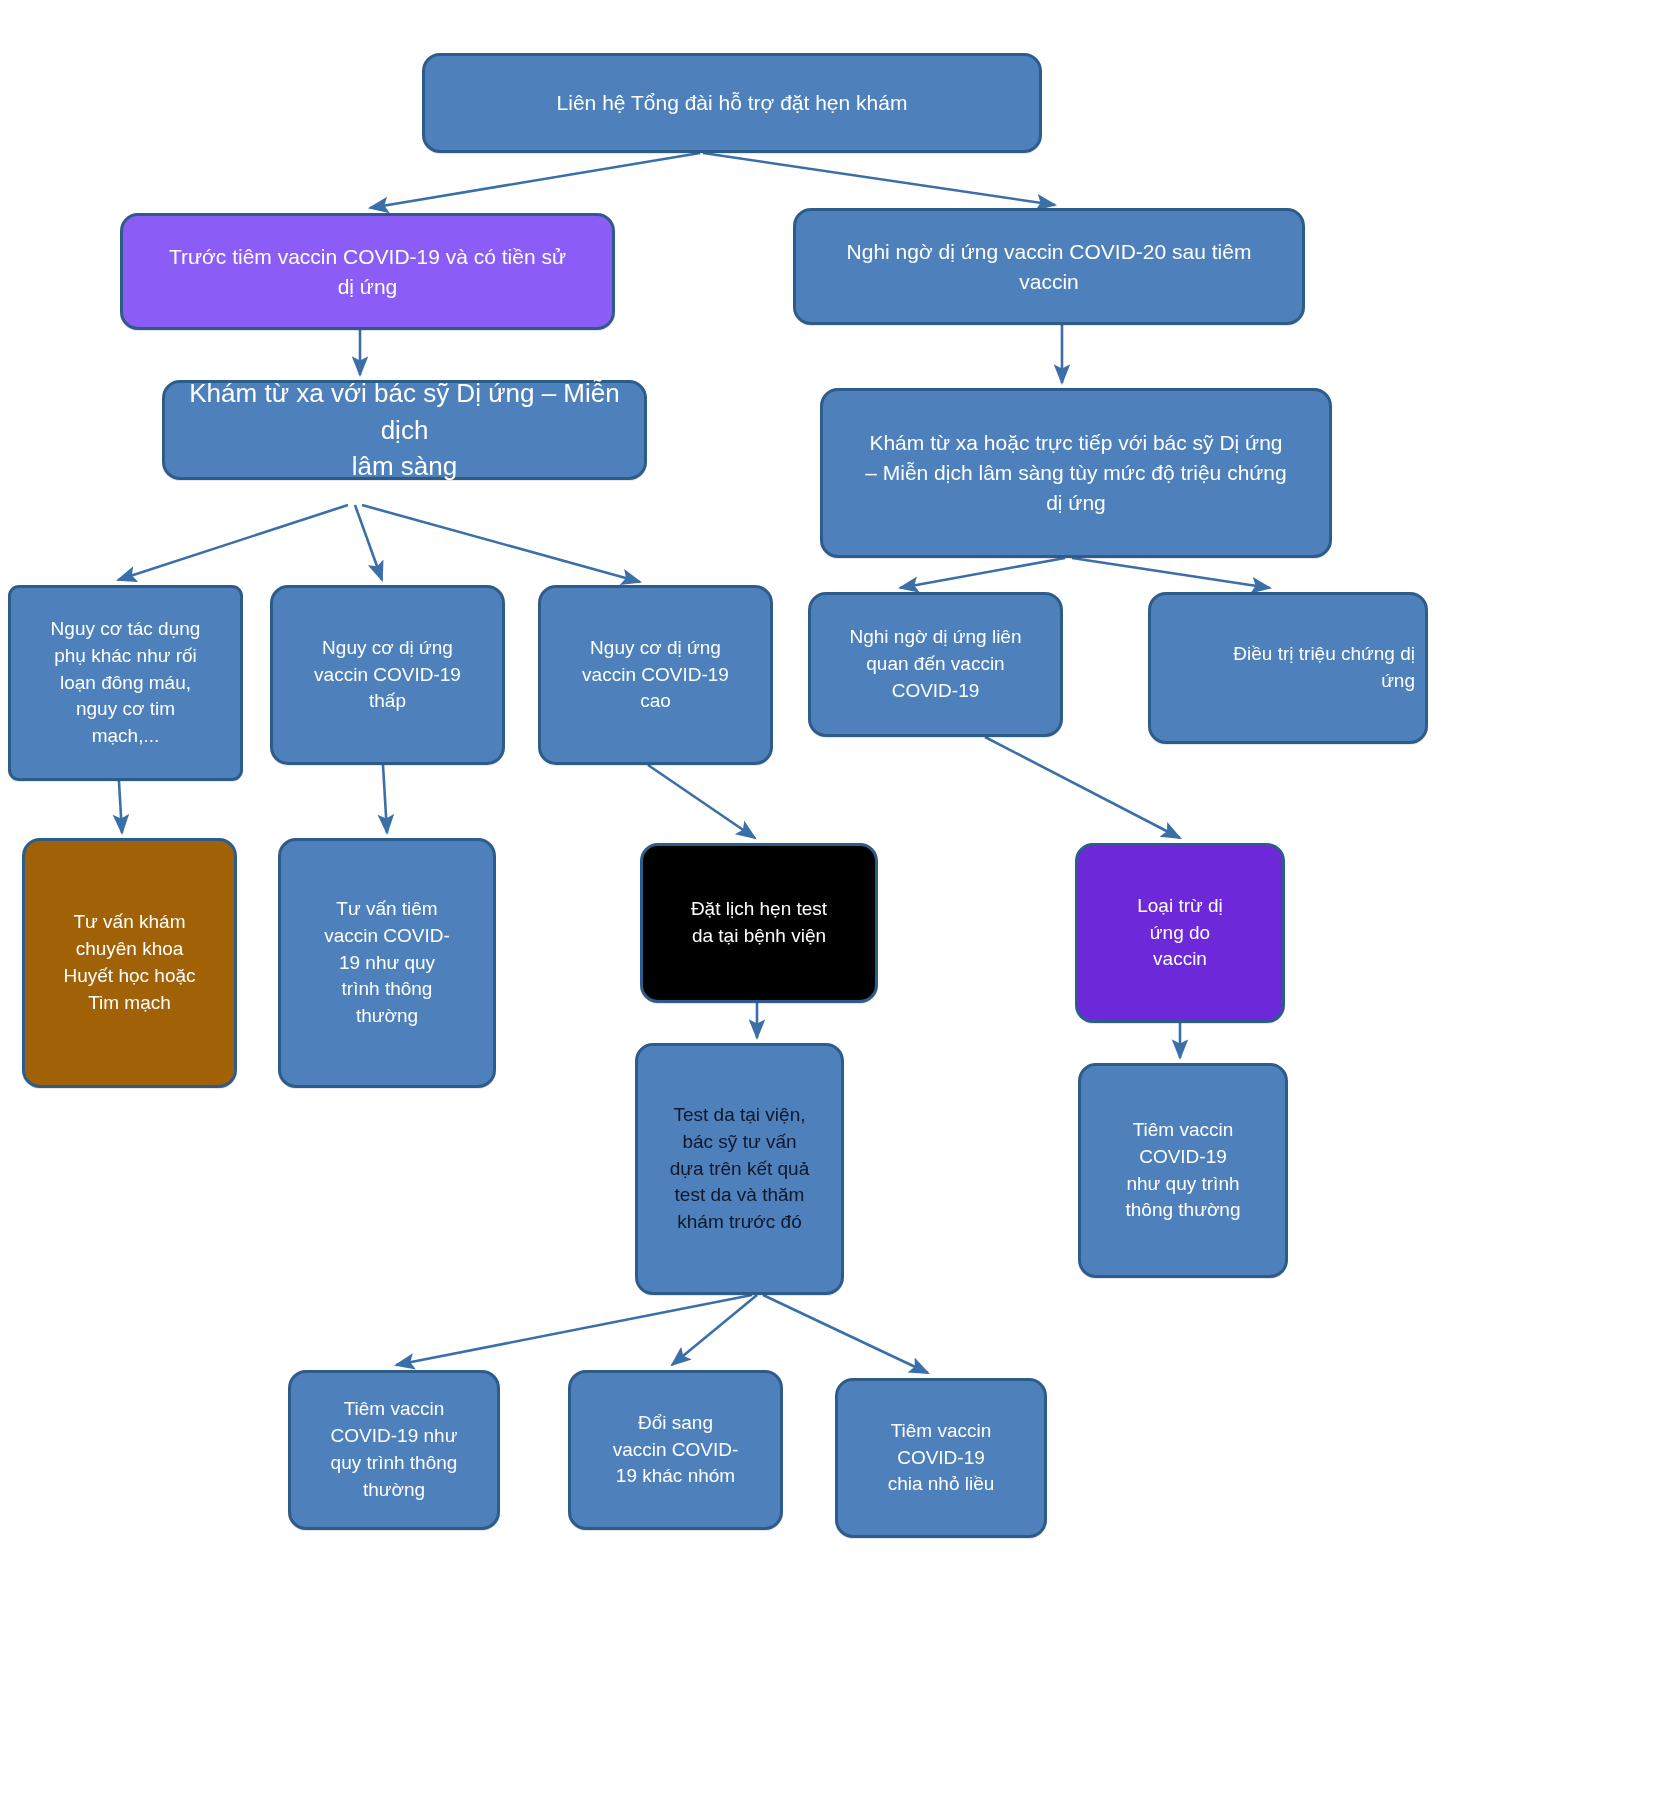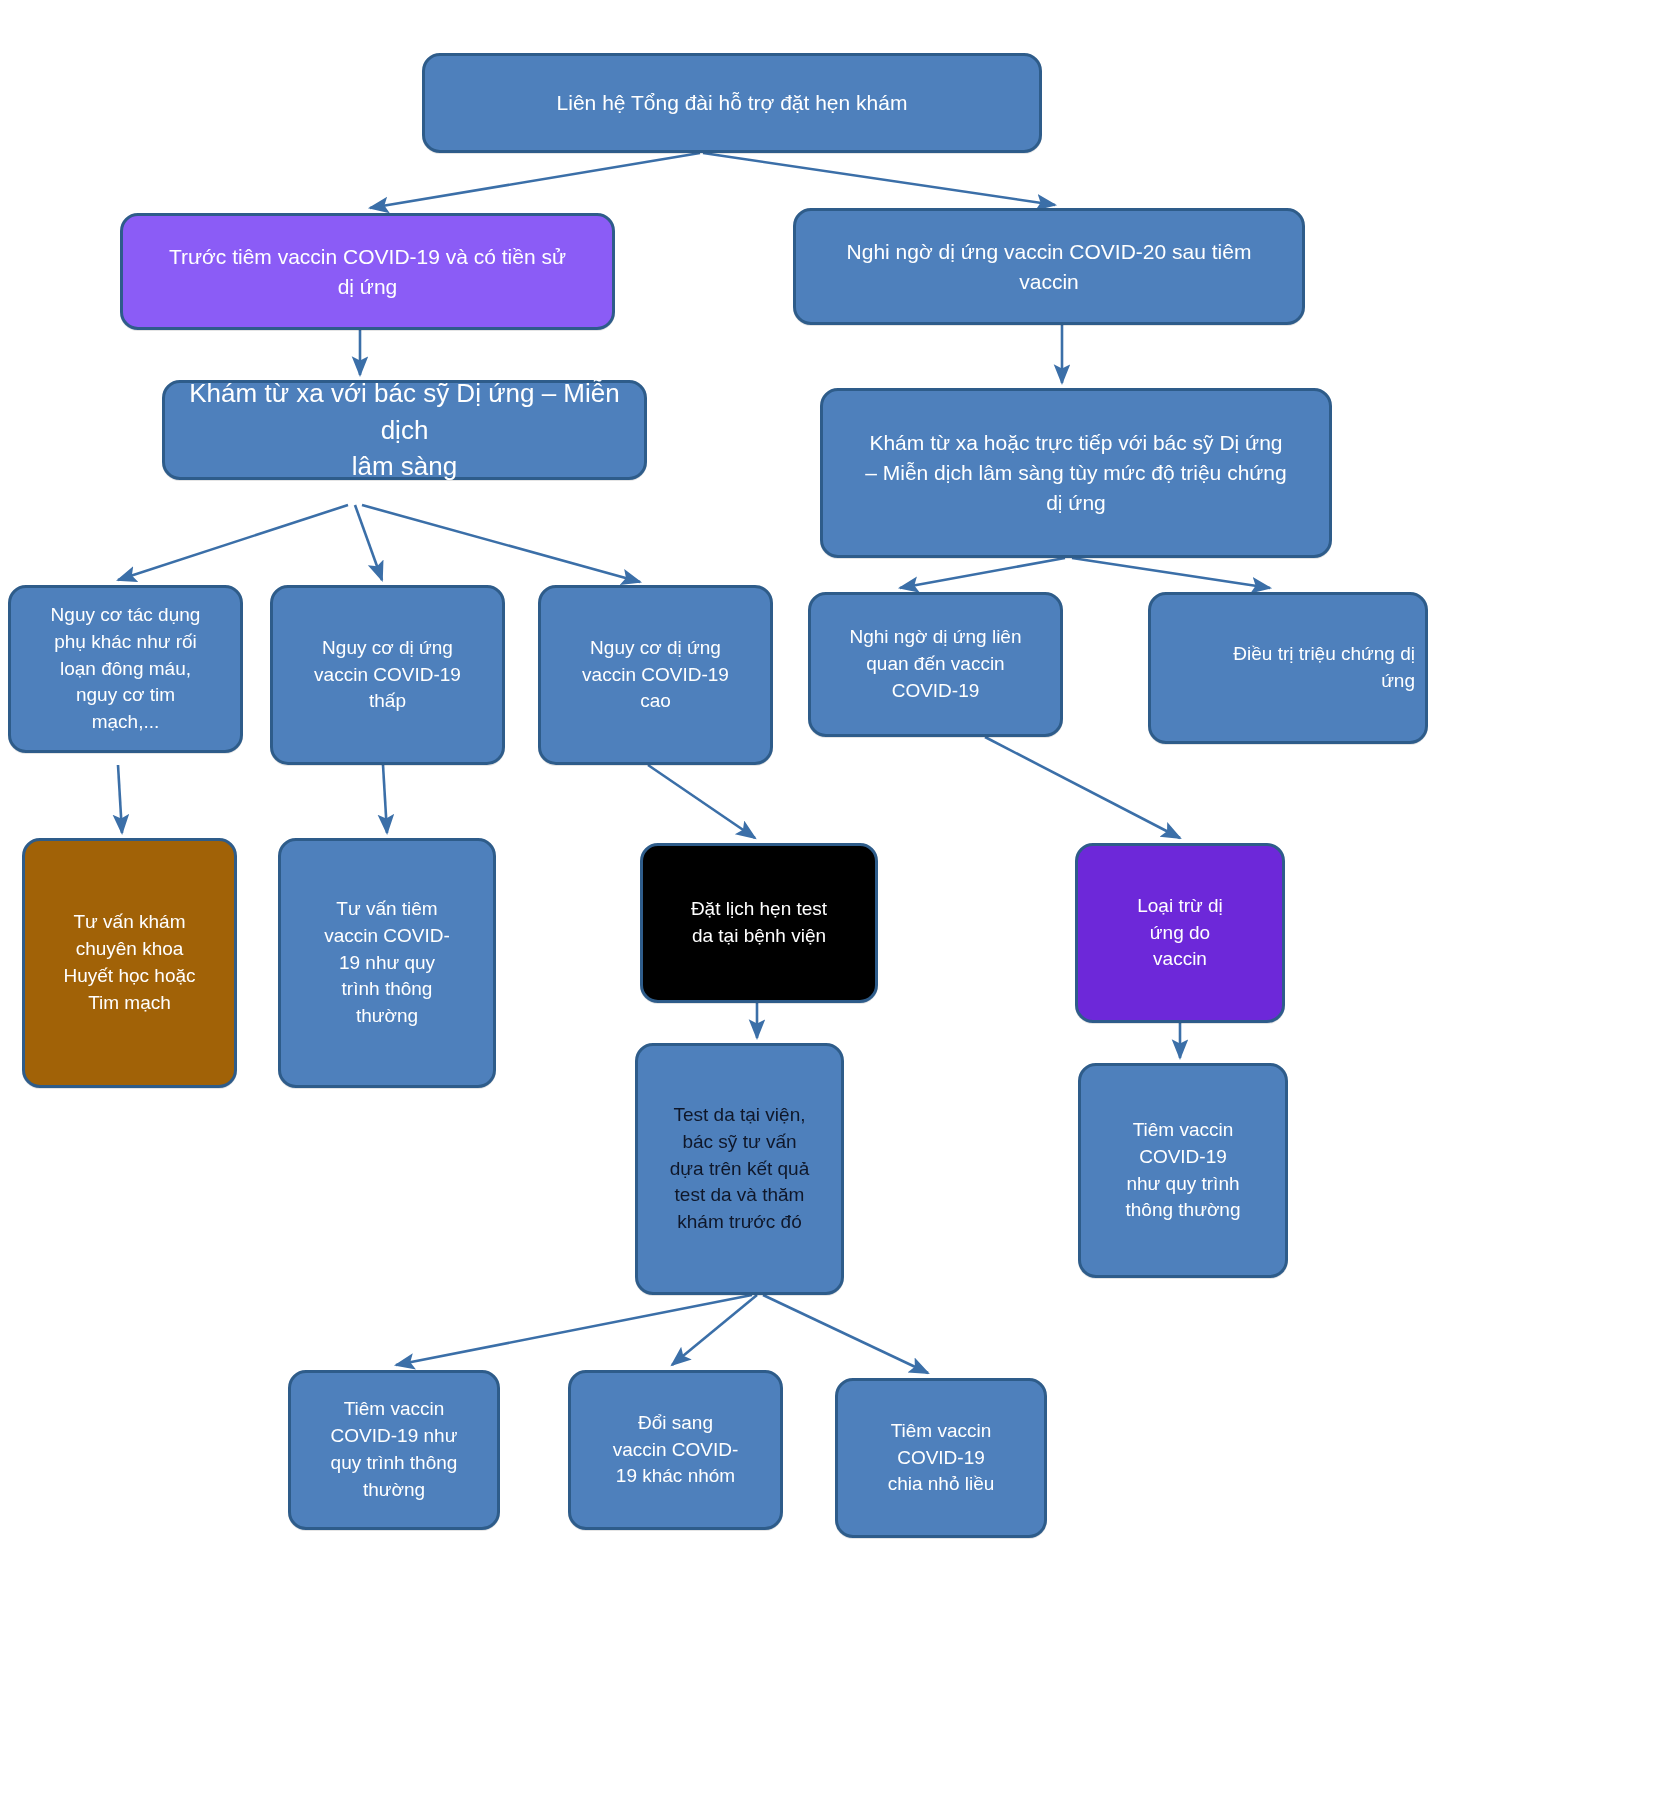--- a/index.html
+++ b/index.html
@@ -94,21 +94,21 @@
       </div>
       <div class="node" style="left: 122px; top: 380px; width: 485px; height: 100px; font-size: 26px; background: rgb(78, 128, 188); border-color: rgb(46, 92, 138); color: rgb(255, 255, 255); margin-left: 40px;">
         <span class="label">Khám từ xa với bác sỹ Dị ứng – Miễn dịch
 lâm sàng</span>
       </div>
       <div class="node" style="left: 820px; top: 388px; width: 512px; height: 170px; font-size: 21px; background: rgb(78, 128, 188); border-color: rgb(46, 92, 138); color: rgb(255, 255, 255);">
         <span class="label">Khám từ xa hoặc trực tiếp với bác sỹ Dị ứng
 – Miễn dịch lâm sàng tùy mức độ triệu chứng
 dị ứng</span>
       </div>
-      <div class="node" style="left: 8px; top: 585px; width: 235px; height: 168px; font-size: 19px; background: rgb(78, 128, 188); border-color: rgb(46, 92, 138); color: rgb(255, 255, 255);">
+      <div class="node" style="left: 8px; top: 585px; width: 235px; height: 196px; font-size: 19px; background: rgb(78, 128, 188); border-color: rgb(46, 92, 138); color: rgb(255, 255, 255); border-radius: 11px;">
         <span class="label">Nguy cơ tác dụng
 phụ khác như rối
 loạn đông máu,
 nguy cơ tim
 mạch,...</span>
       </div>
       <div class="node" style="left: 270px; top: 585px; width: 235px; height: 180px; font-size: 19px; background: rgb(78, 128, 188); border-color: rgb(46, 92, 138); color: rgb(255, 255, 255);">
         <span class="label">Nguy cơ dị ứng
 vaccin COVID-19
 thấp</span>

